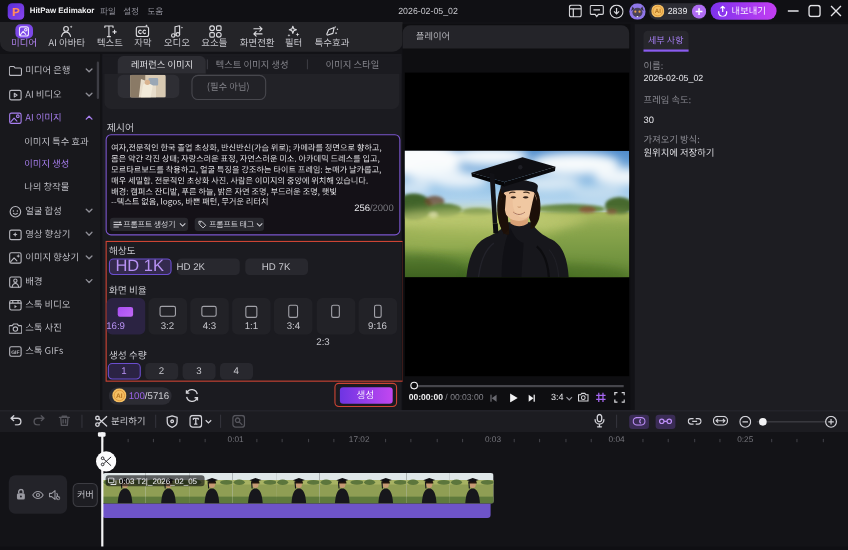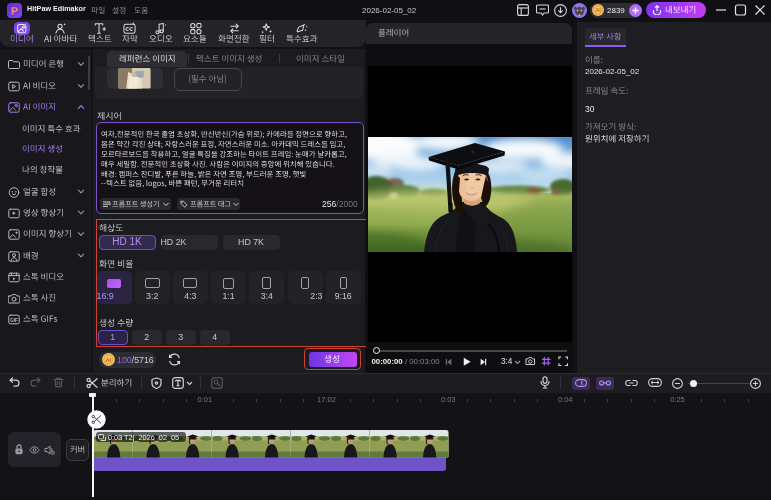--- a/index.html
+++ b/index.html
@@ -315,27 +315,27 @@
 <svg class="ab" style="left:180px;top:200px" width="8" height="8" viewBox="0 0 8 8">
     <path d="M0.8 1.2h2.6L7 4.8 4.6 7.2 1 3.6z" fill="none" stroke="#cfcfd5" stroke-width="0.9"></path>
     <circle cx="2.4" cy="2.6" r="0.5" fill="#cfcfd5"></circle>
   </svg>
 <svg style="position:absolute;left:190.0px;top:199.9px;overflow:visible" width="41" height="9" viewBox="0 -6.7 41 9">
     <path fill="#d2d2d8" d="M0.4 -0.8V-0.3H6.4V-0.8ZM0.9 -2.6V-2.1H5.8V-2.6H4.8V-4.9H5.8V-5.4H0.9V-4.9H1.9V-2.6ZM2.5 -4.9H4.2V-2.6H2.5ZM7.7 -1.5V0.5H12.2V-1.5ZM11.6 -1.1V-0H8.3V-1.1ZM7.7 -3.7V-3.2H9.6V-2.6H6.9V-2.1H12.9V-2.6H10.2V-3.2H12.3V-3.7H8.3V-4.3H12.1V-5.9H7.7V-5.4H11.5V-4.8H7.7ZM13.5 -0.8V-0.3H19.5V-0.8ZM14 -2.6V-2.1H18.9V-2.6H17.9V-4.9H18.9V-5.4H14V-4.9H15V-2.6ZM15.7 -4.9H17.3V-2.6H15.7ZM20.1 -0.8V-0.3H26V-0.8ZM20.8 -5.5V-2H25.4V-2.5H21.4V-3.5H25.2V-4H21.4V-5H25.3V-5.5ZM28.4 -5.3V-1.1H28.8C29.9 -1.1 30.5 -1.1 31.3 -1.2L31.2 -1.7C30.5 -1.6 29.9 -1.6 29 -1.6V-3.1H30.9V-3.5H29V-4.8H31V-5.3ZM31.7 -5.9V0.2H32.3V-2.9H33.1V0.6H33.7V-6H33.1V-3.4H32.3V-5.9ZM34.7 -0.9V-0.4H40.6V-0.9ZM35.3 -5.3V-4.8H39.2V-4.7C39.2 -3.9 39.2 -2.9 39 -1.5L39.6 -1.5C39.8 -2.9 39.8 -3.8 39.8 -4.7V-5.3Z"></path>
   </svg>
 <svg class="ab" style="left:233px;top:202px" width="6" height="5" viewBox="0 0 6 5">
     <path d="M0.5 1l2.5 2.5L5.5 1" stroke="#cfcfd5" stroke-width="1" fill="none"></path>
   </svg>
-<div class="ab" style="left:322px;top:199px;font-size:8.6px;color:#e6e6ea">256<span style="color:#77777e">/2000</span></div>
+<div class="ab" style="left:322px;top:184px;font-size:8.6px;color:#e6e6ea">256<span style="color:#77777e">/2000</span></div>
 <div class="ab" style="left:95.5px;top:219px;width:271px;height:128px;border:1.6px solid #cd4434;box-sizing:border-box"></div>
 <svg style="position:absolute;left:99.0px;top:222.5px;overflow:visible" width="24" height="10" viewBox="0 -8.1 24 10">
     <path fill="#cfcfd5" d="M2.4 -4.8C1.4 -4.8 0.7 -4 0.7 -3C0.7 -1.9 1.4 -1.2 2.4 -1.2C3.4 -1.2 4.1 -1.9 4.1 -3C4.1 -4 3.4 -4.8 2.4 -4.8ZM2.4 -4.2C3 -4.2 3.5 -3.7 3.5 -3C3.5 -2.3 3 -1.8 2.4 -1.8C1.8 -1.8 1.3 -2.3 1.3 -3C1.3 -3.7 1.8 -4.2 2.4 -4.2ZM2 -7V-5.9H0.4V-5.3H4.4V-5.9H2.8V-7ZM4.8 -7.1V0.3H5.5V-3.3H6.5V0.7H7.2V-7.3H6.5V-3.9H5.5V-7.1ZM12.2 -2.2C10.6 -2.2 9.6 -1.7 9.6 -0.8C9.6 0.1 10.6 0.7 12.2 0.7C13.8 0.7 14.8 0.1 14.8 -0.8C14.8 -1.7 13.8 -2.2 12.2 -2.2ZM12.2 -1.7C13.4 -1.7 14.1 -1.3 14.1 -0.8C14.1 -0.2 13.4 0.1 12.2 0.1C11 0.1 10.3 -0.2 10.3 -0.8C10.3 -1.3 11 -1.7 12.2 -1.7ZM10.5 -6.9V-6.1C10.5 -4.8 9.7 -3.8 8.5 -3.3L8.9 -2.7C9.8 -3.1 10.5 -3.8 10.9 -4.8C11.2 -3.9 11.9 -3.3 12.7 -3L13.1 -3.5C12 -3.9 11.2 -4.9 11.2 -6V-6.9ZM14 -7.3V-2.4H14.7V-4.6H15.9V-5.2H14.7V-7.3ZM17.5 -6.6V-3H19.9V-0.9H16.6V-0.3H23.8V-0.9H20.6V-3H23V-3.6H18.3V-6H22.9V-6.6Z"></path>
   </svg>
 <div class="ab" style="left:98.5px;top:234.5px;width:57px;height:15.5px;background:#342a4e;border:1px solid #6b4ecf;border-radius:4px;box-sizing:border-box"></div>
-<div class="ab" style="left:98.5px;top:235px;width:57px;text-align:center;line-height:14.5px;font-size:10px;color:#b791f2">HD 1K</div>
+<div class="ab" style="left:98.5px;top:235px;width:57px;text-align:center;line-height:14.5px;font-size:15px;color:#b791f2">HD 1K</div>
 <div class="ab" style="left:160.5px;top:234.5px;width:57px;height:15.5px;background:#28282e;border-radius:4px"></div>
 <div class="ab" style="left:160.5px;top:235px;width:57px;text-align:left;line-height:14.5px;font-size:8.8px;color:#c7c7cd">HD 2K</div>
 <div class="ab" style="left:222.5px;top:234.5px;width:57px;height:15.5px;background:#28282e;border-radius:4px"></div>
 <div class="ab" style="left:222.5px;top:235px;width:57px;text-align:center;line-height:14.5px;font-size:8.8px;color:#c7c7cd">HD 7K</div>
 <svg style="position:absolute;left:99.0px;top:258.5px;overflow:visible" width="34" height="10" viewBox="0 -8.1 34 10">
     <path fill="#cfcfd5" d="M2.9 -4.7C3.6 -4.7 4 -4.3 4 -3.8C4 -3.2 3.6 -2.9 2.9 -2.9C2.2 -2.9 1.7 -3.2 1.7 -3.8C1.7 -4.3 2.2 -4.7 2.9 -4.7ZM2.9 -5.3C1.8 -5.3 1 -4.7 1 -3.8C1 -3 1.6 -2.5 2.5 -2.3V-1.5C1.7 -1.4 1 -1.4 0.3 -1.4L0.5 -0.8C1.8 -0.8 3.7 -0.8 5.4 -1.2L5.4 -1.7C4.7 -1.6 4 -1.5 3.2 -1.5V-2.3C4.1 -2.4 4.7 -3 4.7 -3.8C4.7 -4.7 4 -5.3 2.9 -5.3ZM5.8 -7.3V0.7H6.6V-3.3H7.8V-3.9H6.6V-7.3ZM2.5 -7.3V-6.3H0.5V-5.7H5.2V-6.3H3.2V-7.3ZM11.8 -6V-3.4H9.6V-6ZM12.5 -5.3H14.4V-4.2H12.5ZM14.4 -7.3V-5.9H12.5V-6.6H8.9V-2.9H12.5V-3.6H14.4V-1.5H15.1V-7.3ZM10 -2V0.5H15.3V-0.1H10.7V-2ZM24.4 -7.3V0.7H25.1V-7.3ZM19.1 -6.6V-1.2H22.8V-6.6H22.1V-4.5H19.8V-6.6ZM19.8 -3.9H22.1V-1.8H19.8ZM30.3 -7.2C28.5 -7.2 27.5 -6.7 27.5 -5.8C27.5 -4.9 28.5 -4.4 30.3 -4.4C32 -4.4 33.1 -4.9 33.1 -5.8C33.1 -6.7 32 -7.2 30.3 -7.2ZM30.3 -6.6C31.6 -6.6 32.3 -6.3 32.3 -5.8C32.3 -5.3 31.6 -5 30.3 -5C29 -5 28.2 -5.3 28.2 -5.8C28.2 -6.3 29 -6.6 30.3 -6.6ZM27.6 0V0.6H33.2V0H28.3V-0.8H33V-2.6H31.9V-3.4H33.9V-3.9H26.7V-3.4H28.6V-2.6H27.6V-2H32.3V-1.3H27.6ZM29.4 -3.4H31.2V-2.6H29.4Z"></path>
   </svg>
 <div class="ab" style="left:96.5px;top:271px;width:35px;height:32.5px;background:#2b2342;border-radius:5px"></div>
 <div class="ab" style="left:107.0px;top:278.5px;width:14px;height:9px;background:linear-gradient(135deg,#a94ef2,#c068f5);border-radius:2px"></div>
 <div class="ab" style="left:96.5px;top:291px;width:55px;text-align:left;font-size:8.8px;color:#b791f2">16:9</div>
@@ -346,21 +346,21 @@
 <div class="ab" style="left:183.4px;top:277.8px;width:14px;height:10.5px;border:1.2px solid #a2a2a9;border-radius:2px;box-sizing:border-box"></div>
 <div class="ab" style="left:172.9px;top:291px;width:35px;text-align:center;font-size:8.8px;color:#c7c7cd">4:3</div>
 <div class="ab" style="left:211.1px;top:271px;width:35px;height:32.5px;background:#222227;border-radius:5px"></div>
 <div class="ab" style="left:223.1px;top:277.5px;width:11px;height:11px;border:1.2px solid #a2a2a9;border-radius:2px;box-sizing:border-box"></div>
 <div class="ab" style="left:211.1px;top:291px;width:35px;text-align:center;font-size:8.8px;color:#c7c7cd">1:1</div>
 <div class="ab" style="left:249.3px;top:271px;width:35px;height:32.5px;background:#222227;border-radius:5px"></div>
 <div class="ab" style="left:262.3px;top:277.0px;width:9px;height:12px;border:1.2px solid #a2a2a9;border-radius:2px;box-sizing:border-box"></div>
 <div class="ab" style="left:249.3px;top:291px;width:35px;text-align:center;font-size:8.8px;color:#c7c7cd">3:4</div>
 <div class="ab" style="left:287.5px;top:271px;width:35px;height:32.5px;background:#222227;border-radius:5px"></div>
 <div class="ab" style="left:301.0px;top:277.0px;width:8px;height:12px;border:1.2px solid #a2a2a9;border-radius:2px;box-sizing:border-box"></div>
-<div class="ab" style="left:287.5px;top:291px;width:35px;text-align:right;font-size:8.8px;color:#c7c7cd">2:3</div>
+<div class="ab" style="left:287.5px;top:306px;width:35px;text-align:left;font-size:8.8px;color:#c7c7cd">2:3</div>
 <div class="ab" style="left:325.7px;top:271px;width:35px;height:32.5px;background:#222227;border-radius:5px"></div>
 <div class="ab" style="left:339.7px;top:276.8px;width:7px;height:12.5px;border:1.2px solid #a2a2a9;border-radius:2px;box-sizing:border-box"></div>
 <div class="ab" style="left:325.7px;top:291px;width:35px;text-align:center;font-size:8.8px;color:#c7c7cd">9:16</div>
 <svg style="position:absolute;left:99.0px;top:318.0px;overflow:visible" width="34" height="10" viewBox="0 -8.1 34 10">
     <path fill="#cfcfd5" d="M4.5 -2.2C2.9 -2.2 1.9 -1.7 1.9 -0.8C1.9 0.1 2.9 0.7 4.5 0.7C6.2 0.7 7.2 0.1 7.2 -0.8C7.2 -1.7 6.2 -2.2 4.5 -2.2ZM4.5 -1.6C5.7 -1.6 6.5 -1.3 6.5 -0.8C6.5 -0.2 5.7 0.1 4.5 0.1C3.3 0.1 2.6 -0.2 2.6 -0.8C2.6 -1.3 3.3 -1.6 4.5 -1.6ZM2.1 -6.8V-5.7C2.1 -4.8 1.5 -3.8 0.4 -3.3L0.8 -2.8C1.6 -3.1 2.2 -3.8 2.5 -4.5C2.7 -3.8 3.3 -3.3 4 -3L4.4 -3.5C3.4 -3.9 2.8 -4.8 2.8 -5.7V-6.8ZM4.7 -7.1V-2.6H5.4V-4.5H6.5V-2.4H7.1V-7.3H6.5V-5.1H5.4V-7.1ZM12.5 -2.3C10.8 -2.3 9.8 -1.8 9.8 -0.8C9.8 0.1 10.8 0.7 12.5 0.7C14.1 0.7 15.1 0.1 15.1 -0.8C15.1 -1.8 14.1 -2.3 12.5 -2.3ZM12.5 -1.8C13.7 -1.8 14.4 -1.4 14.4 -0.8C14.4 -0.3 13.7 0.1 12.5 0.1C11.3 0.1 10.5 -0.3 10.5 -0.8C10.5 -1.4 11.3 -1.8 12.5 -1.8ZM10.5 -6.8V-6C10.5 -4.8 9.8 -3.7 8.5 -3.3L8.9 -2.7C9.9 -3.1 10.6 -3.8 10.9 -4.7C11.3 -3.9 11.9 -3.3 12.8 -2.9L13.2 -3.5C12 -3.9 11.3 -4.9 11.3 -6V-6.8ZM12.6 -5.6V-5H14.4V-2.6H15.1V-7.3H14.4V-5.6ZM21.8 -7V-6.5C21.8 -5.4 20.4 -4.5 19 -4.3L19.3 -3.7C20.5 -3.9 21.7 -4.5 22.2 -5.5C22.7 -4.5 23.9 -3.9 25.2 -3.7L25.4 -4.3C24 -4.5 22.6 -5.4 22.6 -6.5V-7ZM18.6 -2.8V-2.2H21.8V0.7H22.5V-2.2H25.8V-2.8ZM30.3 -2.2C28.7 -2.2 27.7 -1.7 27.7 -0.8C27.7 0.1 28.7 0.7 30.3 0.7C32 0.7 32.9 0.1 32.9 -0.8C32.9 -1.7 32 -2.2 30.3 -2.2ZM30.3 -1.7C31.5 -1.7 32.2 -1.3 32.2 -0.8C32.2 -0.2 31.5 0.1 30.3 0.1C29.1 0.1 28.4 -0.2 28.4 -0.8C28.4 -1.3 29.1 -1.7 30.3 -1.7ZM32.1 -7.3V-2.5H32.9V-3.7H34.1V-4.4H32.9V-5.4H34.1V-6H32.9V-7.3ZM27 -6.8V-6.2H29.9V-5.2H27V-2.9H27.7C29.1 -2.9 30.2 -3 31.5 -3.2L31.4 -3.8C30.2 -3.6 29.2 -3.5 27.8 -3.5V-4.6H30.6V-6.8Z"></path>
   </svg>
 <div class="ab" style="left:98px;top:330px;width:29.5px;height:14.5px;background:#2b2344;border:1px solid #6b4ecf;border-radius:4px;box-sizing:border-box"></div>
 <div class="ab" style="left:98px;top:330px;width:29.5px;text-align:center;line-height:14px;font-size:8.8px;color:#b791f2">1</div>
 <div class="ab" style="left:132px;top:330px;width:29.5px;height:14.5px;background:#28282e;border-radius:4px"></div>
 <div class="ab" style="left:132px;top:330px;width:29.5px;text-align:center;line-height:14px;font-size:8.8px;color:#c7c7cd">2</div>
@@ -584,24 +584,24 @@
     <circle cx="5.5" cy="5.5" r="4.9" fill="none" stroke="#d2d2d8" stroke-width="1.1"></circle>
     <path d="M3 5.5h5" stroke="#d2d2d8" stroke-width="1.1"></path>
   </svg>
 <div class="ab" style="left:688px;top:382.5px;width:62px;height:1.6px;background:#45454c"></div>
 <div class="ab" style="left:690px;top:379.5px;width:7px;height:7px;border-radius:50%;background:#f2f2f4"></div>
 <svg class="ab" style="left:750px;top:377.5px" width="11" height="11" viewBox="0 0 11 11">
     <circle cx="5.5" cy="5.5" r="4.9" fill="none" stroke="#d2d2d8" stroke-width="1.1"></circle>
     <path d="M3 5.5h5M5.5 3v5" stroke="#d2d2d8" stroke-width="1.1"></path>
   </svg>
 <div class="ab" style="left:0;top:393px;width:771px;height:107px;background:#131317"></div>
-<div class="ab" style="left:197.5px;top:395px;width:24px;text-align:left;font-size:7.5px;color:#77777e">0:01</div>
+<div class="ab" style="left:197.5px;top:395px;width:24px;text-align:right;font-size:7.5px;color:#77777e">0:01</div>
 <div class="ab" style="left:314.5px;top:395px;width:24px;text-align:center;font-size:7.5px;color:#77777e">17:02</div>
 <div class="ab" style="left:431.5px;top:395px;width:24px;text-align:right;font-size:7.5px;color:#77777e">0:03</div>
-<div class="ab" style="left:548.5px;top:395px;width:24px;text-align:right;font-size:7.5px;color:#77777e">0:04</div>
+<div class="ab" style="left:548.5px;top:395px;width:24px;text-align:center;font-size:7.5px;color:#77777e">0:04</div>
 <div class="ab" style="left:665.5px;top:395px;width:24px;text-align:center;font-size:7.5px;color:#77777e">0:25</div>
 <div class="ab" style="left:92.5px;top:399px;width:1px;height:3px;background:#3f3f45"></div>
 <div class="ab" style="left:115.9px;top:399px;width:1px;height:3px;background:#3f3f45"></div>
 <div class="ab" style="left:139.3px;top:399px;width:1px;height:3px;background:#3f3f45"></div>
 <div class="ab" style="left:162.7px;top:399px;width:1px;height:3px;background:#3f3f45"></div>
 <div class="ab" style="left:186.1px;top:399px;width:1px;height:3px;background:#3f3f45"></div>
 <div class="ab" style="left:232.9px;top:399px;width:1px;height:3px;background:#3f3f45"></div>
 <div class="ab" style="left:256.3px;top:399px;width:1px;height:3px;background:#3f3f45"></div>
 <div class="ab" style="left:279.7px;top:399px;width:1px;height:3px;background:#3f3f45"></div>
 <div class="ab" style="left:303.1px;top:399px;width:1px;height:3px;background:#3f3f45"></div>

